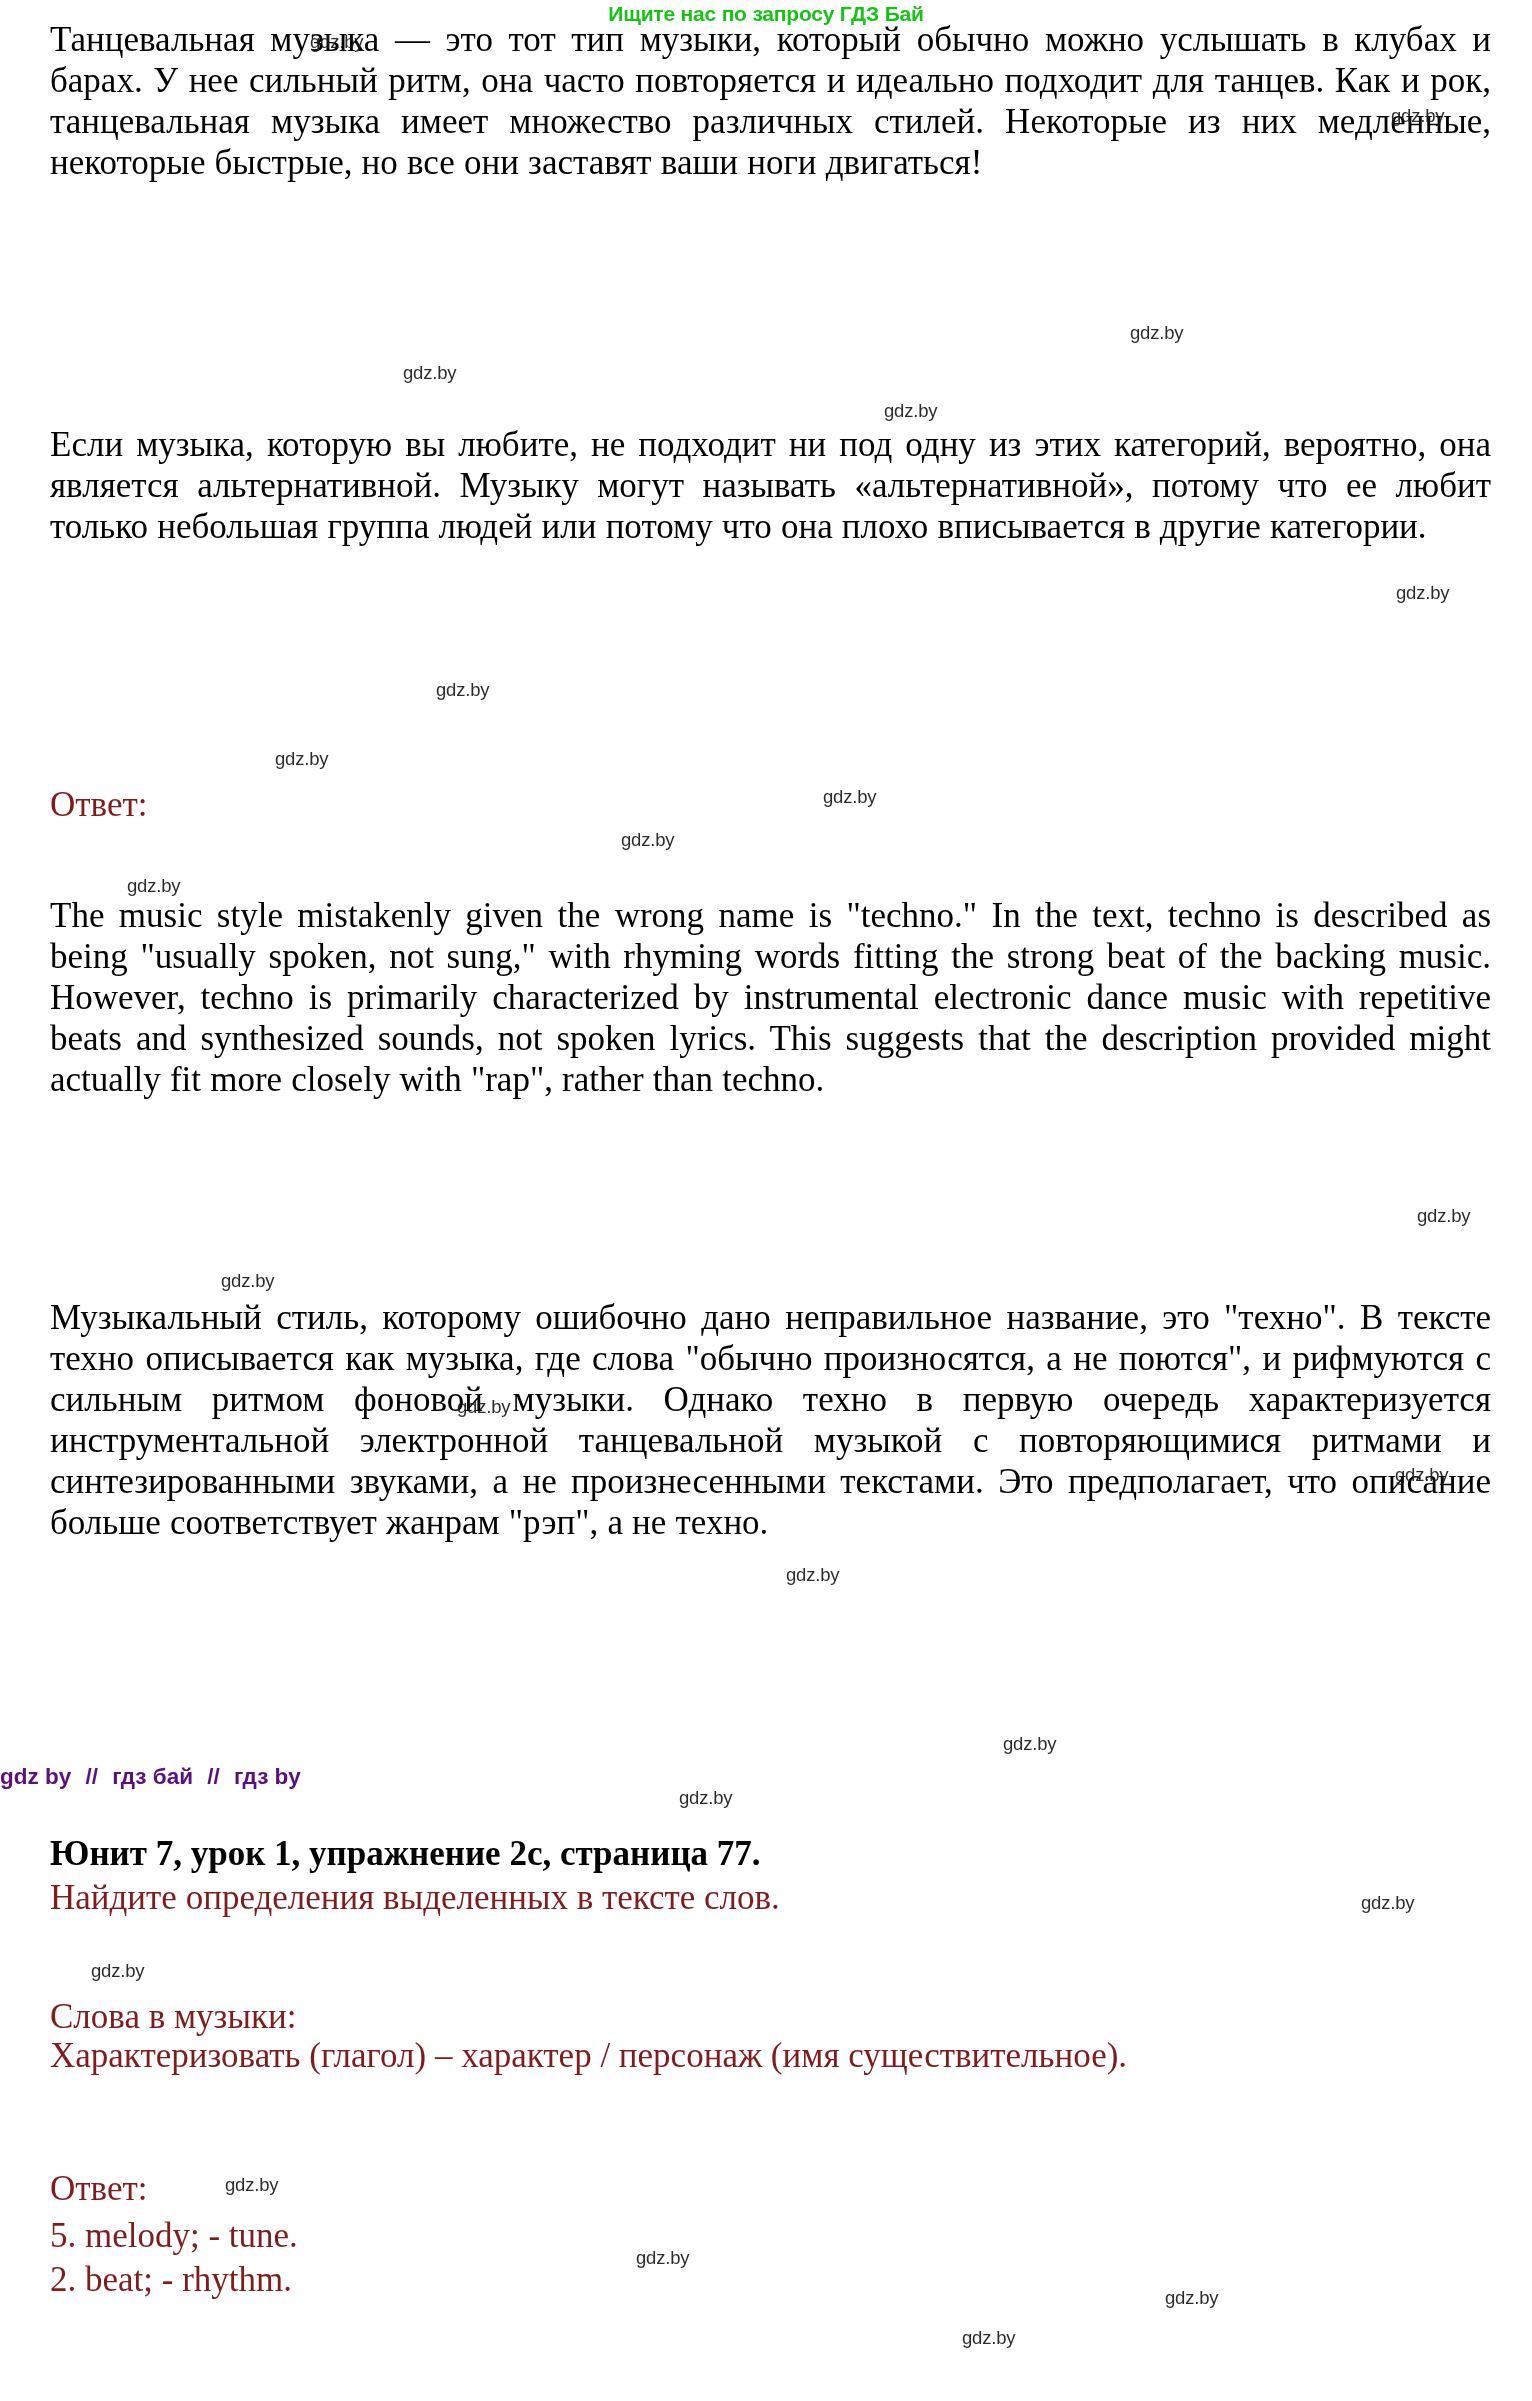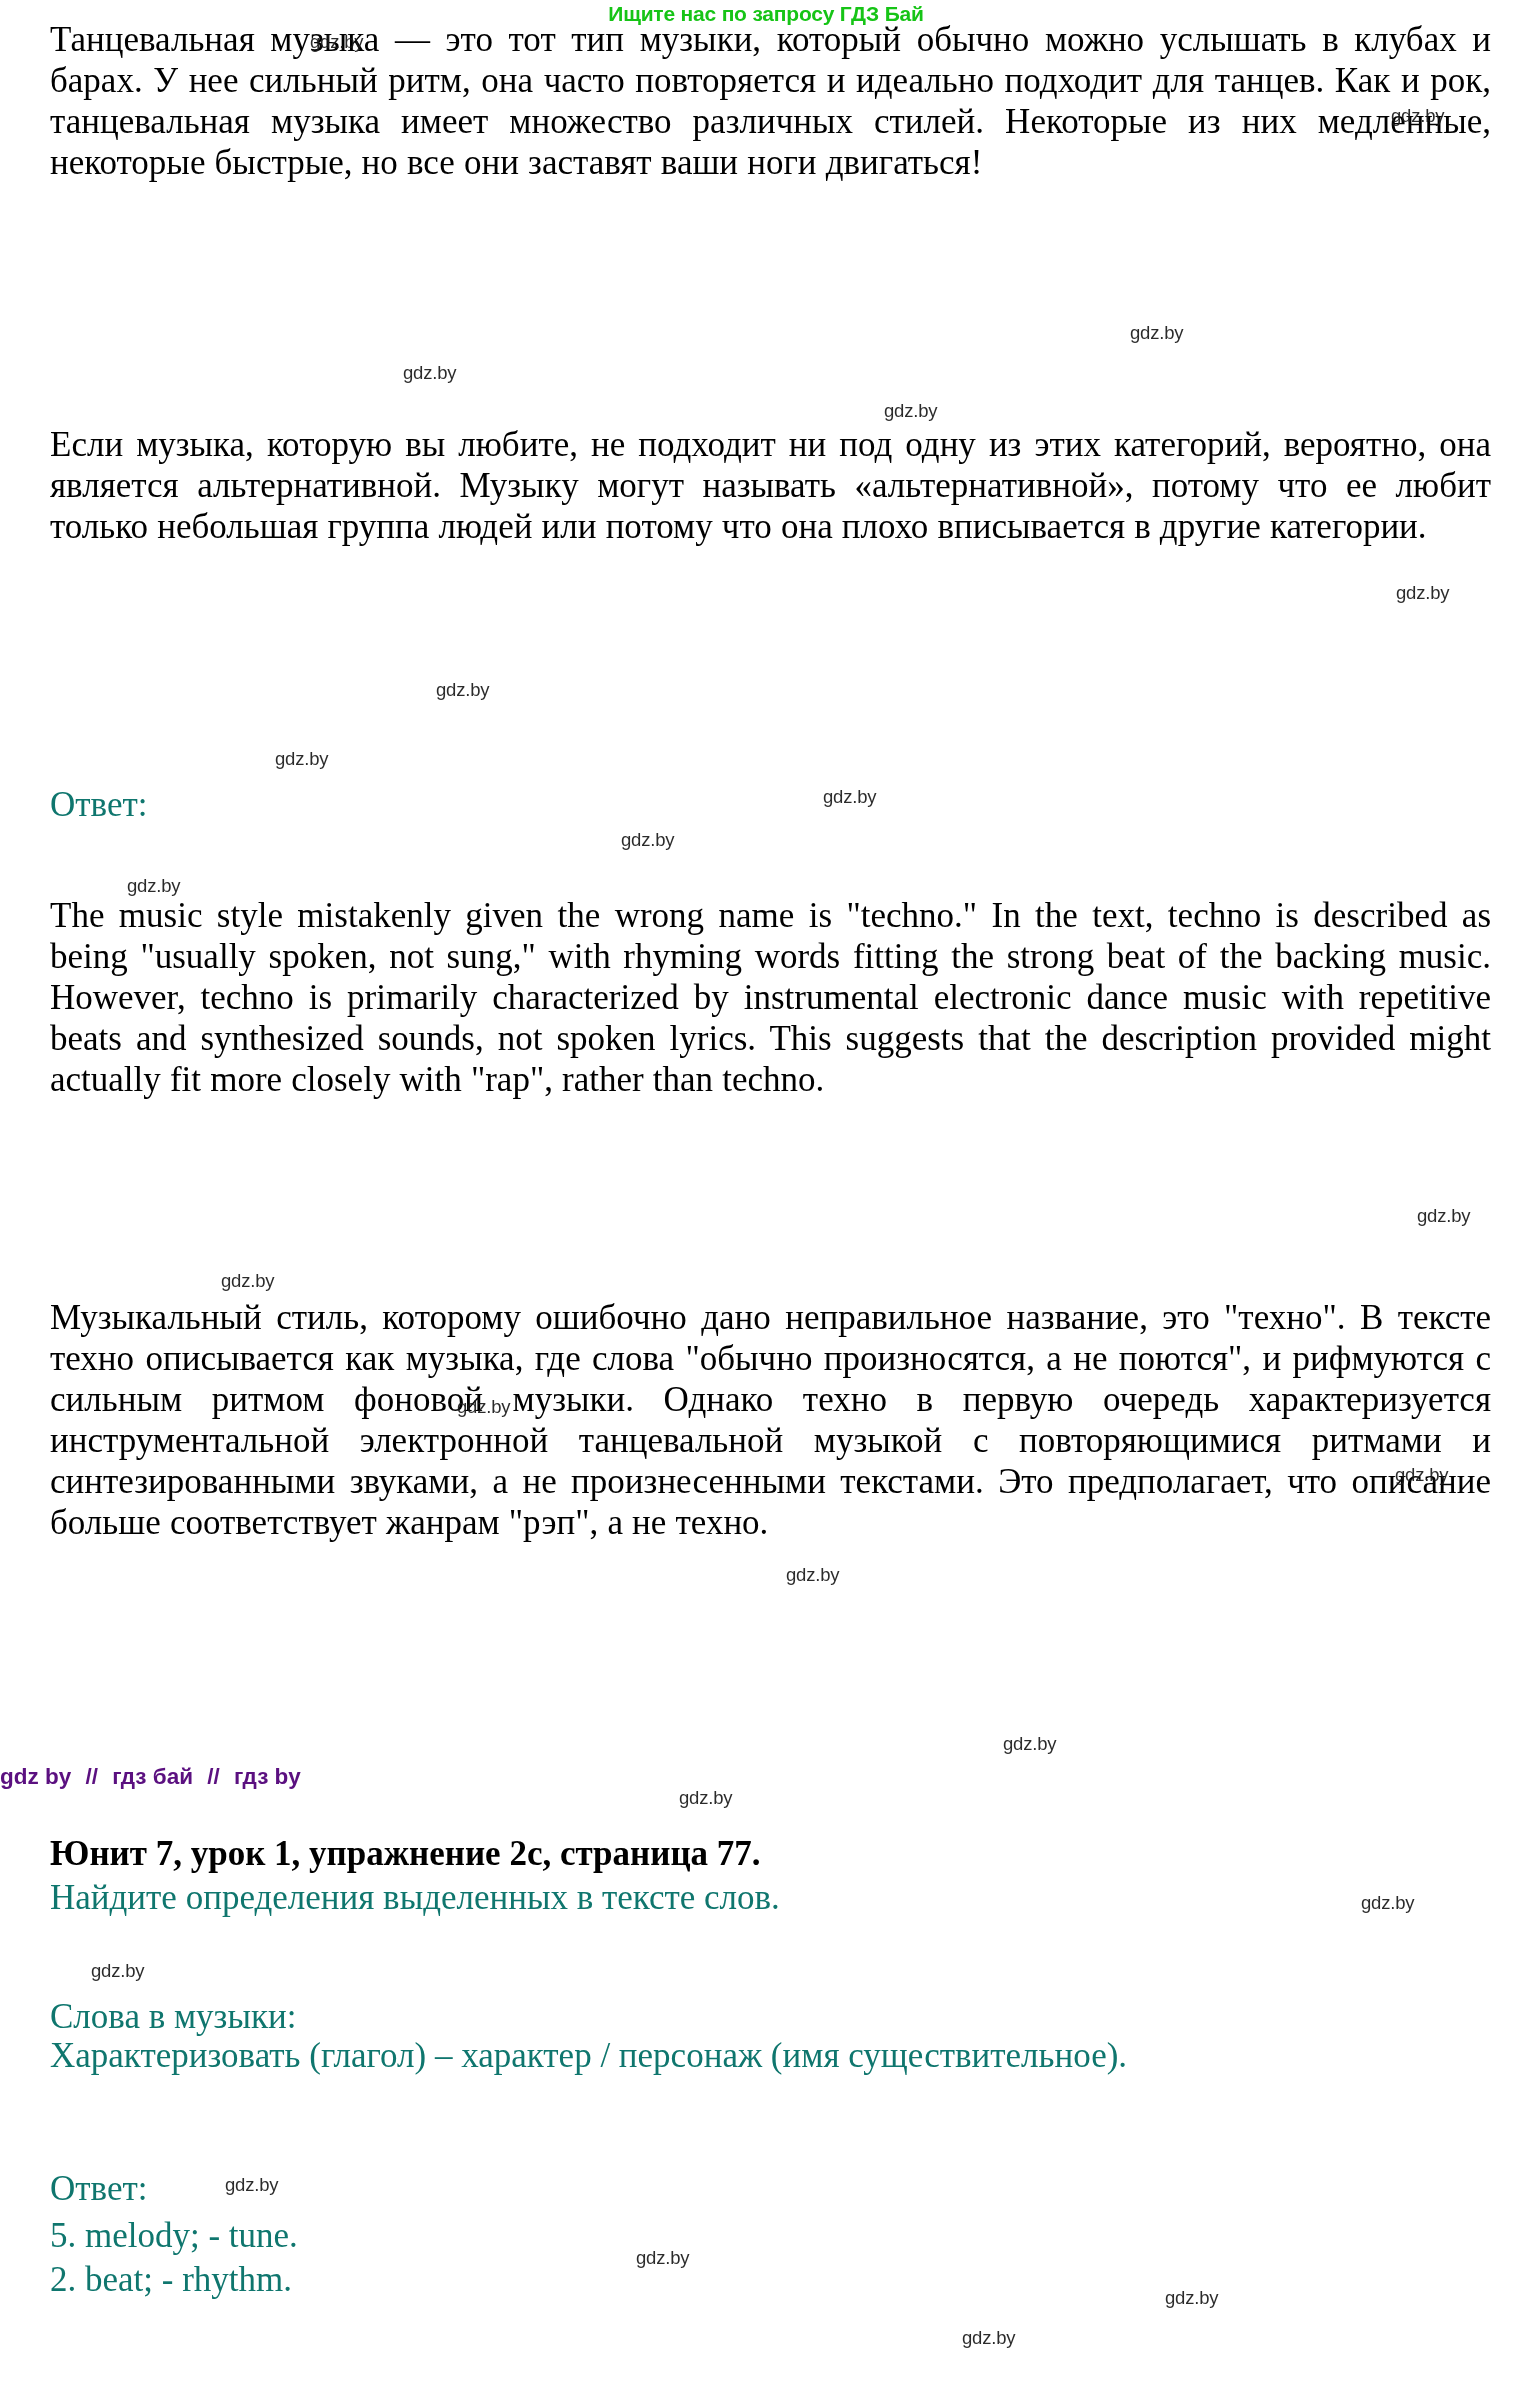--- a/index.html
+++ b/index.html
@@ -62,21 +62,21 @@
     font-size: 35px;
     font-weight: bold;
     line-height: 1.12;
     color: #000;
   }
 
   .line {
     margin: 0;
     font-size: 35px;
     line-height: 1.14;
-    color: #0f766e;
+    color: #7f1d1d;
   }
 
   
   .wm {
     position: absolute;
     font-family: "Liberation Sans", "DejaVu Sans", sans-serif;
     font-size: 18.5px;
     color: #1a1a1a;
     white-space: nowrap;
     letter-spacing: -0.2px;

